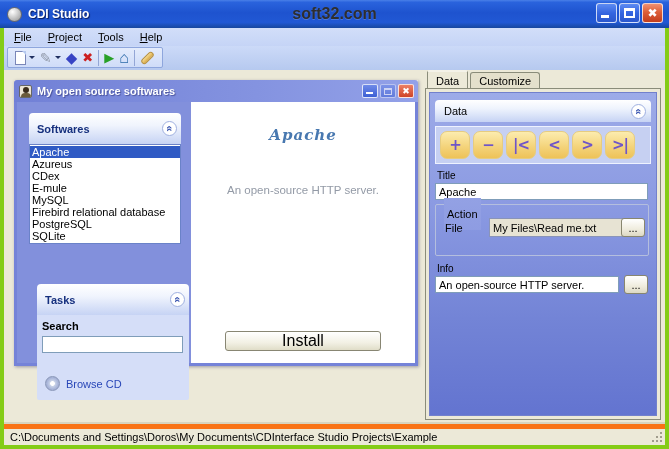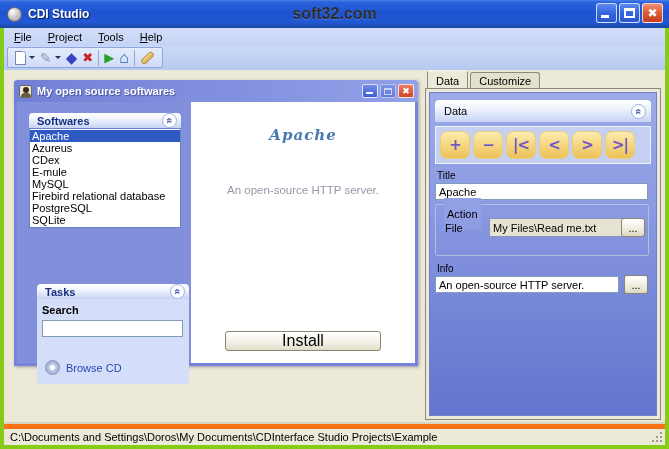--- a/index.html
+++ b/index.html
@@ -112,21 +112,21 @@
   .iw-body {
     position:absolute; left:0; top:22px; right:0; bottom:0;
     background:#8290dc;
     border:3px solid #7583d8; border-top:none;
   }
   .iw-center { position:absolute; left:174px; top:0; right:0; bottom:0; background:#fff; }
 
   
   .panel { position:absolute; width:152px; }
   .panel-header {
-    height:15px; border-radius:4px 4px 0 0;
+    height:31px; border-radius:4px 4px 0 0;
     background:linear-gradient(180deg,#ffffff 0%,#f0f4fd 40%,#c6d3f4 100%);
     display:flex; align-items:center; justify-content:space-between;
     padding:0 4px 0 8px;
   }
   .panel-header .ph-label { color:#16307e; font-weight:bold; }
   .chev-btn {
     width:15px; height:15px; border-radius:50%;
     background:#fff; border:1px solid #9fb0e0;
     display:flex; align-items:center; justify-content:center; cursor:pointer;
   }

